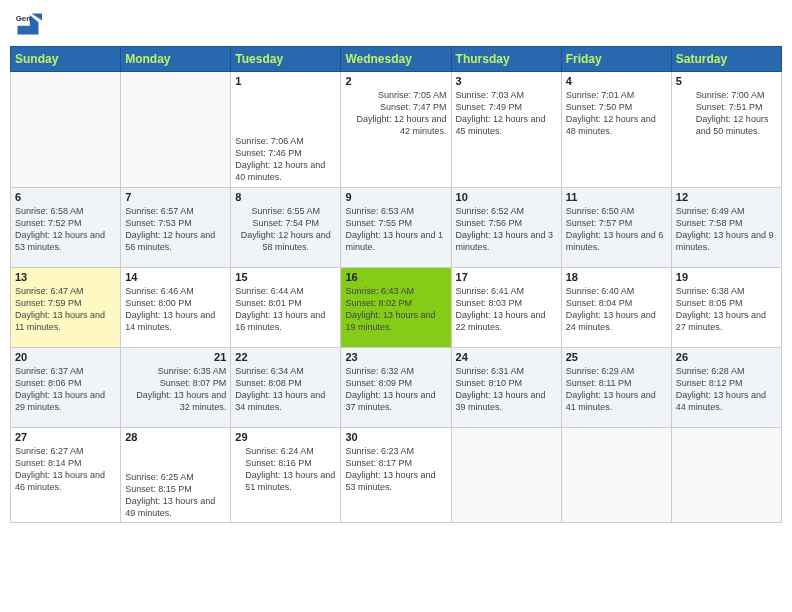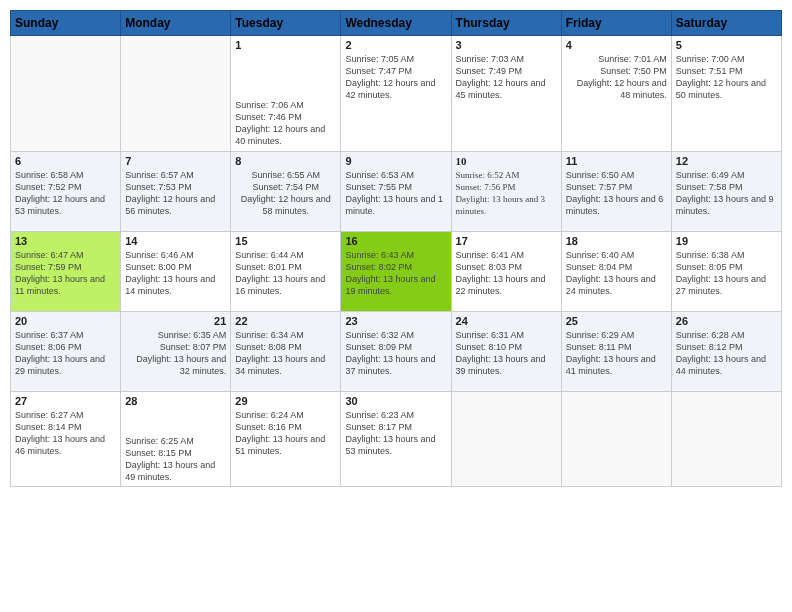--- a/index.html
+++ b/index.html
@@ -54,21 +54,21 @@
       font-size: 14px;
       color: #555;
     }
     table {
       width: 100%;
       border-collapse: collapse;
       table-layout: fixed;
     }
     thead th {
       background-color: #2969b0;
-      color: #000000;
+      color: #bef264;
       font-size: 12px;
       padding: 5px 4px;
       text-align: left;
       border: 1px solid #1e5090;
       font-weight: bold;
     }
     tbody td {
       border: 1px solid #ccc;
       vertical-align: top;
       padding: 3px 4px;
@@ -95,20 +95,38 @@
       background: #f5f5f5;
     }
     .empty-cell {
       background: #f9f9f9 !important;
     }
   </style>
 </head>
 <body>
 
 <div class="page">
+  <div class="header">
+    <div class="logo">
+      <svg class="logo-icon" viewBox="0 0 32 32">
+        <polygon points="16,4 28,14 28,28 4,28 4,14" fill="#2969b0"></polygon>
+        <polygon points="20,4 32,12 32,4" fill="#2969b0"></polygon>
+        <rect x="0" y="0" width="18" height="18" fill="#fff"></rect>
+        <text x="2" y="13" font-size="9" fill="#333" font-weight="bold">Gen</text>
+      </svg>
+      <div class="logo-text">
+        <span class="logo-general"></span>
+        <span class="logo-blue"></span>
+      </div>
+    </div>
+    <div class="title-block">
+      <div class="title-month"></div>
+      <div class="title-location"></div>
+    </div>
+  </div>
 
   <table>
     <thead>
       <tr>
       <th>Sunday</th>
           <th>Monday</th>
           <th>Tuesday</th>
           <th>Wednesday</th>
           <th>Thursday</th>
           <th>Friday</th>
@@ -120,39 +138,39 @@
           <td class="empty-cell"></td>
           <td class="empty-cell"></td>
           <td style="background: rgb(255, 255, 255);">
             <span class="day-number">1</span>
             <div class="day-info" style="white-space: pre-line; margin-top: 48px;">Sunrise: 7:06 AM
 Sunset: 7:46 PM
 Daylight: 12 hours and 40 minutes.</div>
           </td>
           <td style="background: rgb(255, 255, 255);">
             <span class="day-number">2</span>
-            <div class="day-info" style="white-space: pre-line;">Sunrise: 7:05 AM
+            <div class="day-info" style="white-space: pre-line; text-align: right;">Sunrise: 7:05 AM
 Sunset: 7:47 PM
 Daylight: 12 hours and 42 minutes.</div>
           </td>
           <td style="background: rgb(255, 255, 255);">
             <span class="day-number">3</span>
             <div class="day-info" style="white-space: pre-line;">Sunrise: 7:03 AM
 Sunset: 7:49 PM
 Daylight: 12 hours and 45 minutes.</div>
           </td>
           <td style="background: rgb(255, 255, 255);">
             <span class="day-number">4</span>
-            <div class="day-info" style="white-space: pre-line; text-align: right;">Sunrise: 7:01 AM
+            <div class="day-info" style="white-space: pre-line;">Sunrise: 7:01 AM
 Sunset: 7:50 PM
 Daylight: 12 hours and 48 minutes.</div>
           </td>
           <td style="background: rgb(255, 255, 255);">
             <span class="day-number">5</span>
-            <div class="day-info" style="white-space: pre-line;">Sunrise: 7:00 AM
+            <div class="day-info" style="white-space: pre-line; margin-left: 20px;">Sunrise: 7:00 AM
 Sunset: 7:51 PM
 Daylight: 12 hours and 50 minutes.</div>
           </td>
         </tr>
         <tr>
           <td style="background: rgb(240, 244, 248);">
             <span class="day-number">6</span>
             <div class="day-info" style="white-space: pre-line;">Sunrise: 6:58 AM
 Sunset: 7:52 PM
 Daylight: 12 hours and 53 minutes.</div>
@@ -168,41 +186,41 @@
             <div class="day-info" style="white-space: pre-line; text-align: center;">Sunrise: 6:55 AM
 Sunset: 7:54 PM
 Daylight: 12 hours and 58 minutes.</div>
           </td>
           <td style="background: rgb(240, 244, 248);">
             <span class="day-number">9</span>
             <div class="day-info" style="white-space: pre-line;">Sunrise: 6:53 AM
 Sunset: 7:55 PM
 Daylight: 13 hours and 1 minute.</div>
           </td>
-          <td style="background: rgb(240, 244, 248); font-family: Liberation Serif, serif;">
+          <td style="background: rgb(240, 244, 248);">
             <span class="day-number">10</span>
             <div class="day-info" style="white-space: pre-line;">Sunrise: 6:52 AM
 Sunset: 7:56 PM
 Daylight: 13 hours and 3 minutes.</div>
           </td>
           <td style="background: rgb(240, 244, 248);">
             <span class="day-number">11</span>
             <div class="day-info" style="white-space: pre-line;">Sunrise: 6:50 AM
 Sunset: 7:57 PM
 Daylight: 13 hours and 6 minutes.</div>
           </td>
           <td style="background: rgb(240, 244, 248);">
             <span class="day-number">12</span>
             <div class="day-info" style="white-space: pre-line;">Sunrise: 6:49 AM
 Sunset: 7:58 PM
 Daylight: 13 hours and 9 minutes.</div>
           </td>
         </tr>
         <tr>
-          <td style="background: #bef264;">
+          <td style="background: #fef9c3;">
             <span class="day-number">13</span>
             <div class="day-info" style="white-space: pre-line;">Sunrise: 6:47 AM
 Sunset: 7:59 PM
 Daylight: 13 hours and 11 minutes.</div>
           </td>
           <td style="background: rgb(255, 255, 255);">
             <span class="day-number">14</span>
             <div class="day-info" style="white-space: pre-line;">Sunrise: 6:46 AM
 Sunset: 8:00 PM
 Daylight: 13 hours and 14 minutes.</div>
@@ -290,21 +308,21 @@
 Daylight: 13 hours and 46 minutes.</div>
           </td>
           <td style="background: rgb(255, 255, 255);">
             <span class="day-number">28</span>
             <div class="day-info" style="white-space: pre-line; margin-top: 28px;">Sunrise: 6:25 AM
 Sunset: 8:15 PM
 Daylight: 13 hours and 49 minutes.</div>
           </td>
           <td style="background: rgb(255, 255, 255);">
             <span class="day-number">29</span>
-            <div class="day-info" style="white-space: pre-line;">Sunrise: 6:24 AM
+            <div class="day-info" style="white-space: pre-line; margin-left: 10px;">Sunrise: 6:24 AM
 Sunset: 8:16 PM
 Daylight: 13 hours and 51 minutes.</div>
           </td>
           <td style="background: rgb(255, 255, 255);">
             <span class="day-number">30</span>
             <div class="day-info" style="white-space: pre-line;">Sunrise: 6:23 AM
 Sunset: 8:17 PM
 Daylight: 13 hours and 53 minutes.</div>
           </td>
           <td class="empty-cell"></td>

